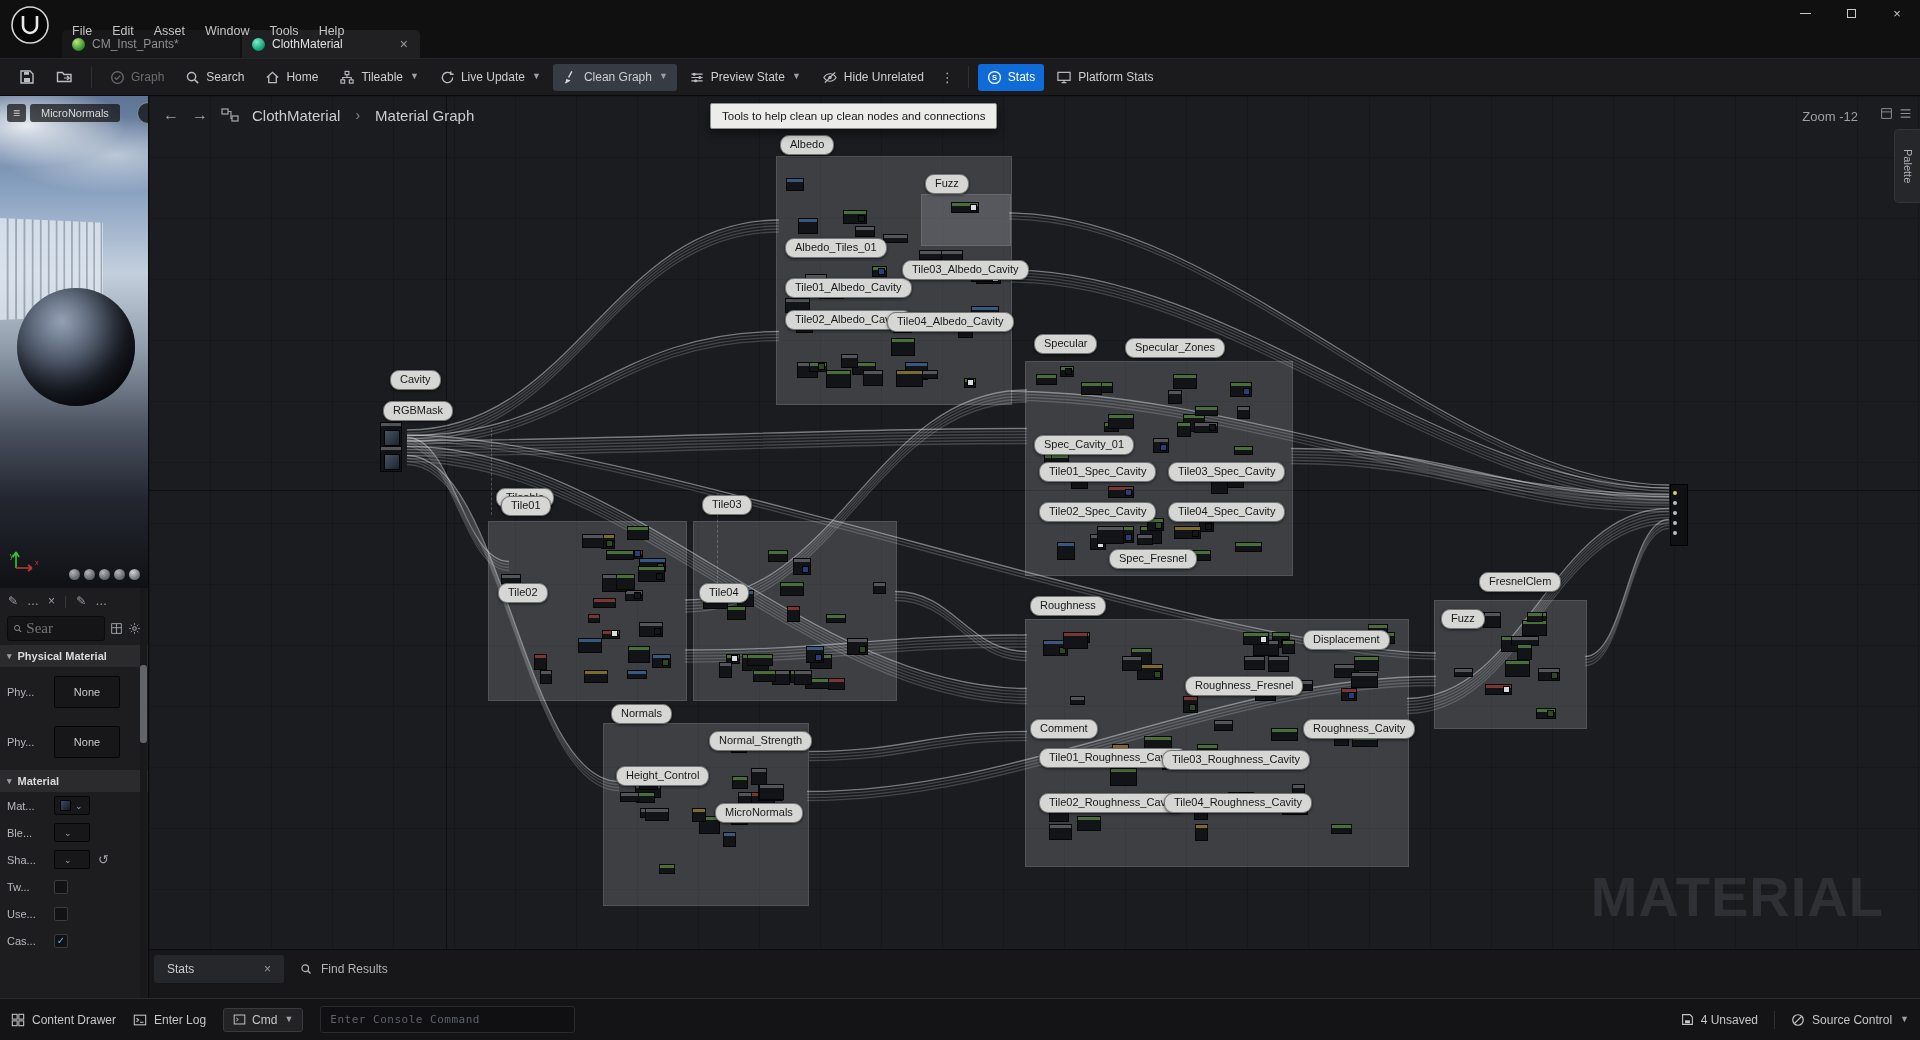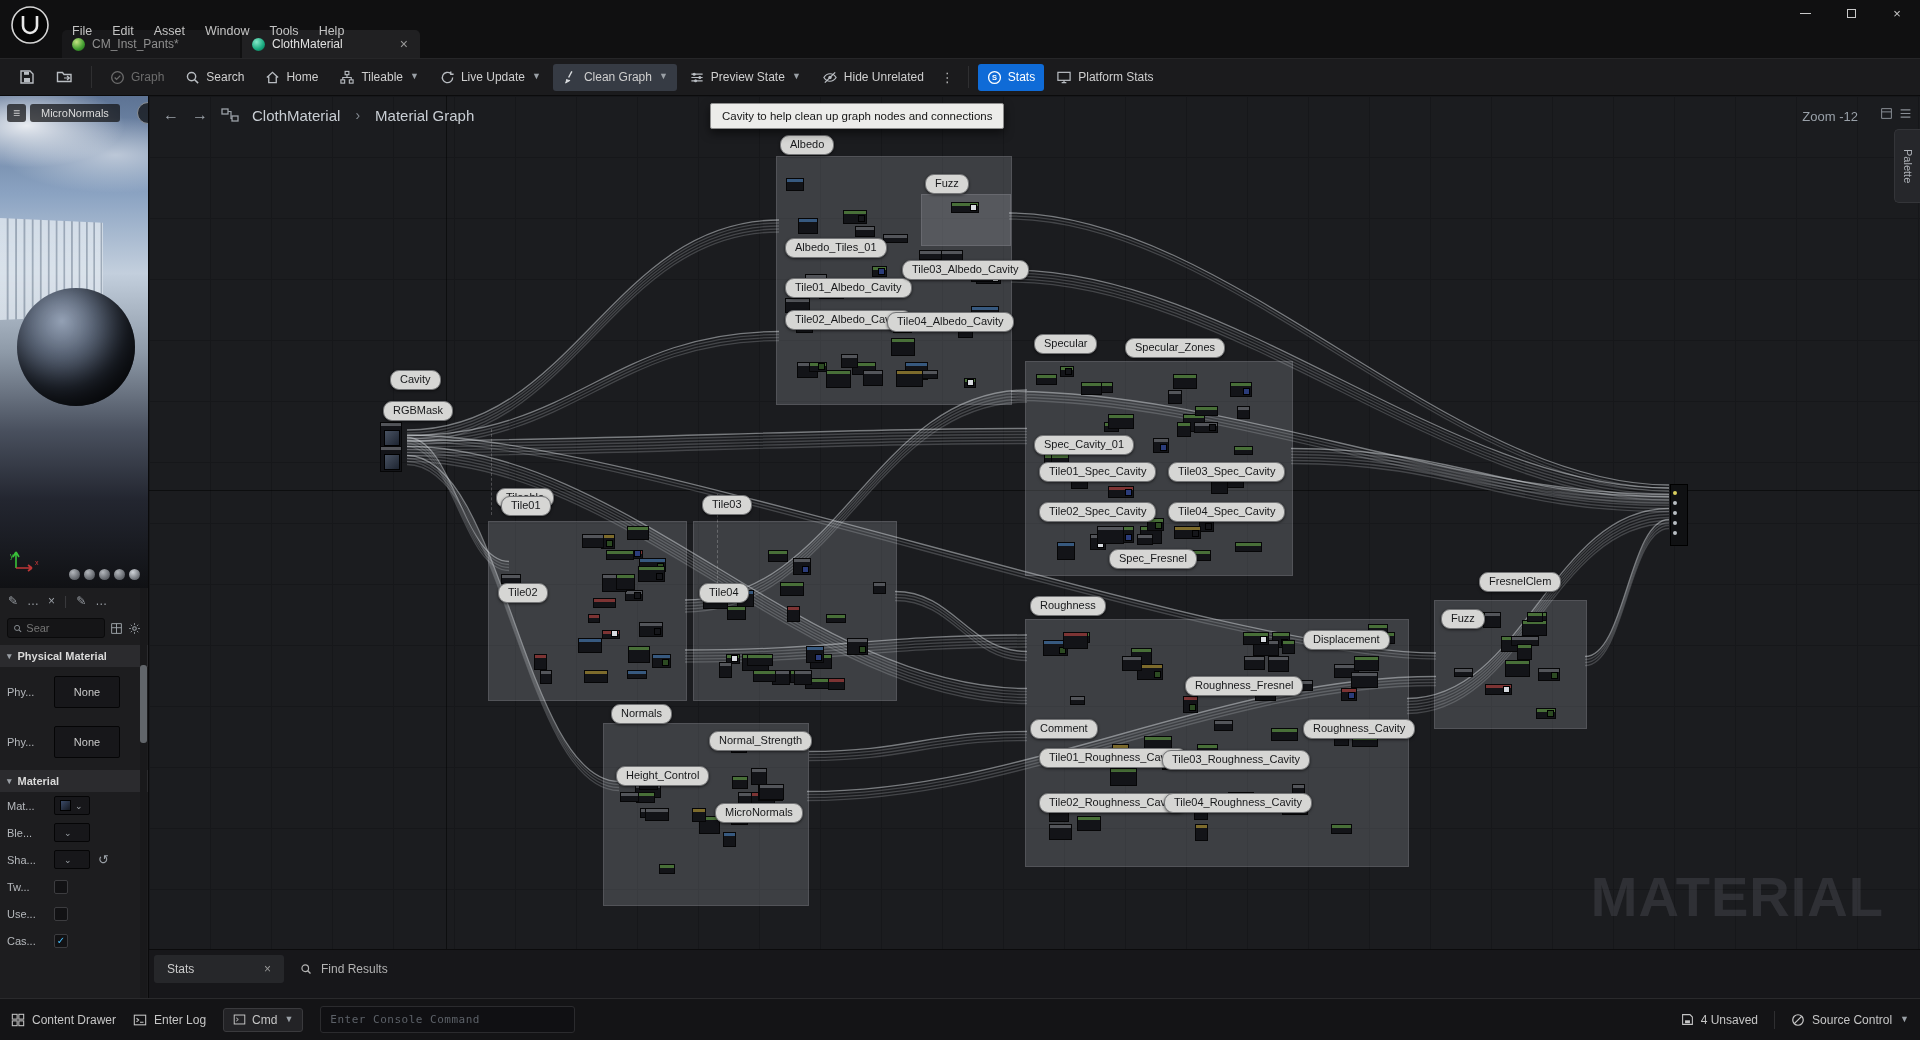--- a/index.html
+++ b/index.html
@@ -49,21 +49,21 @@
  box-shadow:inset -16px -20px 34px rgba(0,0,0,.72);}
 .vp-btn{position:absolute;top:8px;left:30px;background:rgba(16,16,18,.72);color:#dcdcdc;font-size:11px;padding:3px 11px;border-radius:3px;}
 .vp-menu{position:absolute;top:8px;left:7px;background:rgba(16,16,18,.72);color:#cfcfcf;font-size:12px;padding:2px 6px;border-radius:3px;}
 .vp-circle{position:absolute;top:6px;right:-11px;width:22px;height:22px;border-radius:50%;background:rgba(20,22,26,.8);border:1px solid #8a8f96;}
 .vp-shapes{position:absolute;bottom:8px;right:8px;display:flex;gap:4px;}
 .vp-shape{width:11px;height:11px;border-radius:50%;background:radial-gradient(circle at 35% 30%,#cfd3d8,#6c7076 70%);opacity:.85;}
 .gizmo{position:absolute;left:8px;bottom:14px;}
 .mini-tools{height:26px;display:flex;align-items:center;gap:9px;padding:0 8px;color:#9a9fa5;font-size:12px;background:#1d1d1f;}
 .search-row{height:28px;display:flex;align-items:center;gap:5px;padding:0 7px;background:#1d1d1f;}
 .search-box{flex:1;display:flex;align-items:center;gap:4px;background:#151517;border:1px solid #0a0a0b;border-radius:3px;padding:3px 5px;color:#8a8f95;}
-.search-box input{background:transparent;border:none;outline:none;color:#b9bdc2;font-size:11px;width:100%;font-family:Liberation Sans, sans-serif;}
+.search-box input{background:transparent;border:none;outline:none;color:#b9bdc2;font-size:15px;width:100%;font-family:Liberation Serif, serif;}
 .sec-header{height:22px;display:flex;align-items:center;gap:6px;padding:0 7px;background:#2b2b2e;font-weight:bold;font-size:11px;color:#dadada;margin-top:3px;}
 .sec-caret{font-size:9px;color:#9a9fa5;}
 .prop-row{display:flex;align-items:center;gap:5px;padding:0 7px;height:27px;}
 .prop-row.tall{height:50px;}
 .prop-label{width:42px;flex:none;color:#b5b8bc;font-size:11px;white-space:nowrap;overflow:hidden;text-overflow:ellipsis;}
 .asset-box{width:66px;height:32px;background:#17171a;border:1px solid #050506;border-radius:2px;color:#c9c9c9;font-size:11px;display:flex;align-items:center;justify-content:center;}
 .mini-drop{height:19px;min-width:36px;background:#17171a;border:1px solid #050506;border-radius:2px;display:flex;align-items:center;gap:4px;padding:0 5px;color:#b9bdc2;font-size:10px;}
 .mini-thumb{width:11px;height:11px;background:linear-gradient(135deg,#3a4a68,#15181f);border:1px solid #000;}
 .dd-caret{font-size:9px;color:#9aa0a6;}
 .reset{color:#9aa0a6;font-size:13px;margin-left:3px;}
@@ -255,21 +255,21 @@
   </div>
   <div class="tbtn">
     <svg class="ico" width="16" height="15" viewBox="0 0 16 16">
         <rect x="1.5" y="2.5" width="13" height="8.5" fill="none" stroke="#b9bdc2" stroke-width="1.3"></rect>
         <path d="M5.5 13.5h5M8 11v2.5" stroke="#b9bdc2" stroke-width="1.3"></path>
       </svg>
     <span>Platform Stats</span>
   </div>
 </div>
 
-<div class="tooltip"><span>Cavity to help clean up graph nodes and connections</span></div>
+<div class="tooltip"><span>Tools to help clean up clean nodes and connections</span></div>
 
 <div class="main">
 
   <div class="left-panel">
     <div class="viewport">
       <div class="building"></div>
       <div class="sphere"></div>
       <div class="vp-menu">≡</div>
       <div class="vp-btn">MicroNormals</div>
       <div class="vp-circle"></div>

